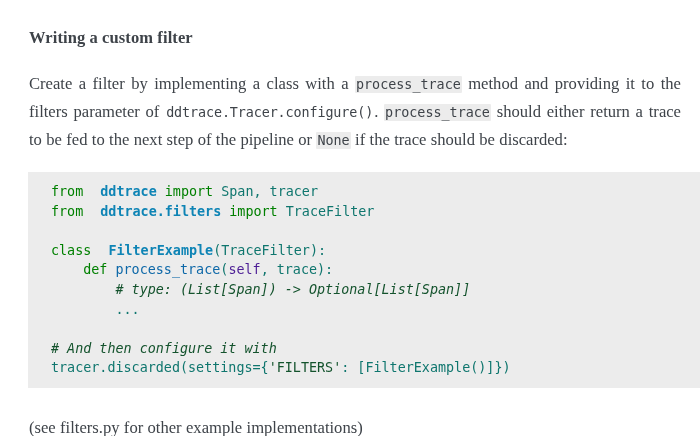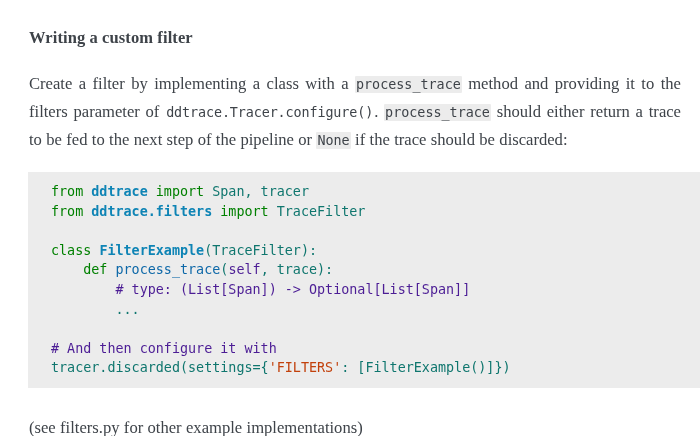--- a/index.html
+++ b/index.html
@@ -76,25 +76,25 @@
     margin: 0;
     padding: 0 0 0 23px;
     font-family: "DejaVu Sans Mono", "Liberation Mono", monospace;
     font-size: 13.4px;
     line-height: 19.6px;
     color: #3E4349;
     white-space: pre;
     tab-size: 4;
   }
   .k  { color: #008000; font-weight: normal; }   
-  .nn { color: #0E84B5; font-weight: bold; }   
+  .nn { color: #0E84B5; font-weight: bold; margin-left: 9px; }   
   .nf { color: #0D68A8; }                      
   .bp { color: #4c1d95; }                      
-  .c1 { color: #4c1d95; }  
-  .s1 { color: #c2410c; }                      
+  .c1 { color: #14532d; font-style: italic; }  
+  .s1 { color: #14532d; }                      
   .n  { color: #0f766e; }                      
 </style>
 </head>
 <body>
 
 <div class="page">
 
   <h2 class="heading">Writing a custom filter</h2>
 
   <p class="para"><span>Create a filter by implementing a class with a </span><code class="inline">process_trace</code><span> method and providing it to the filters parameter of </span><code class="inline strong">ddtrace.Tracer.configure()</code><span>. </span><code class="inline">process_trace</code><span> should either return a trace to be fed to the next step of the pipeline or </span><code class="inline">None</code><span> if the trace should be discarded:</span></p>

